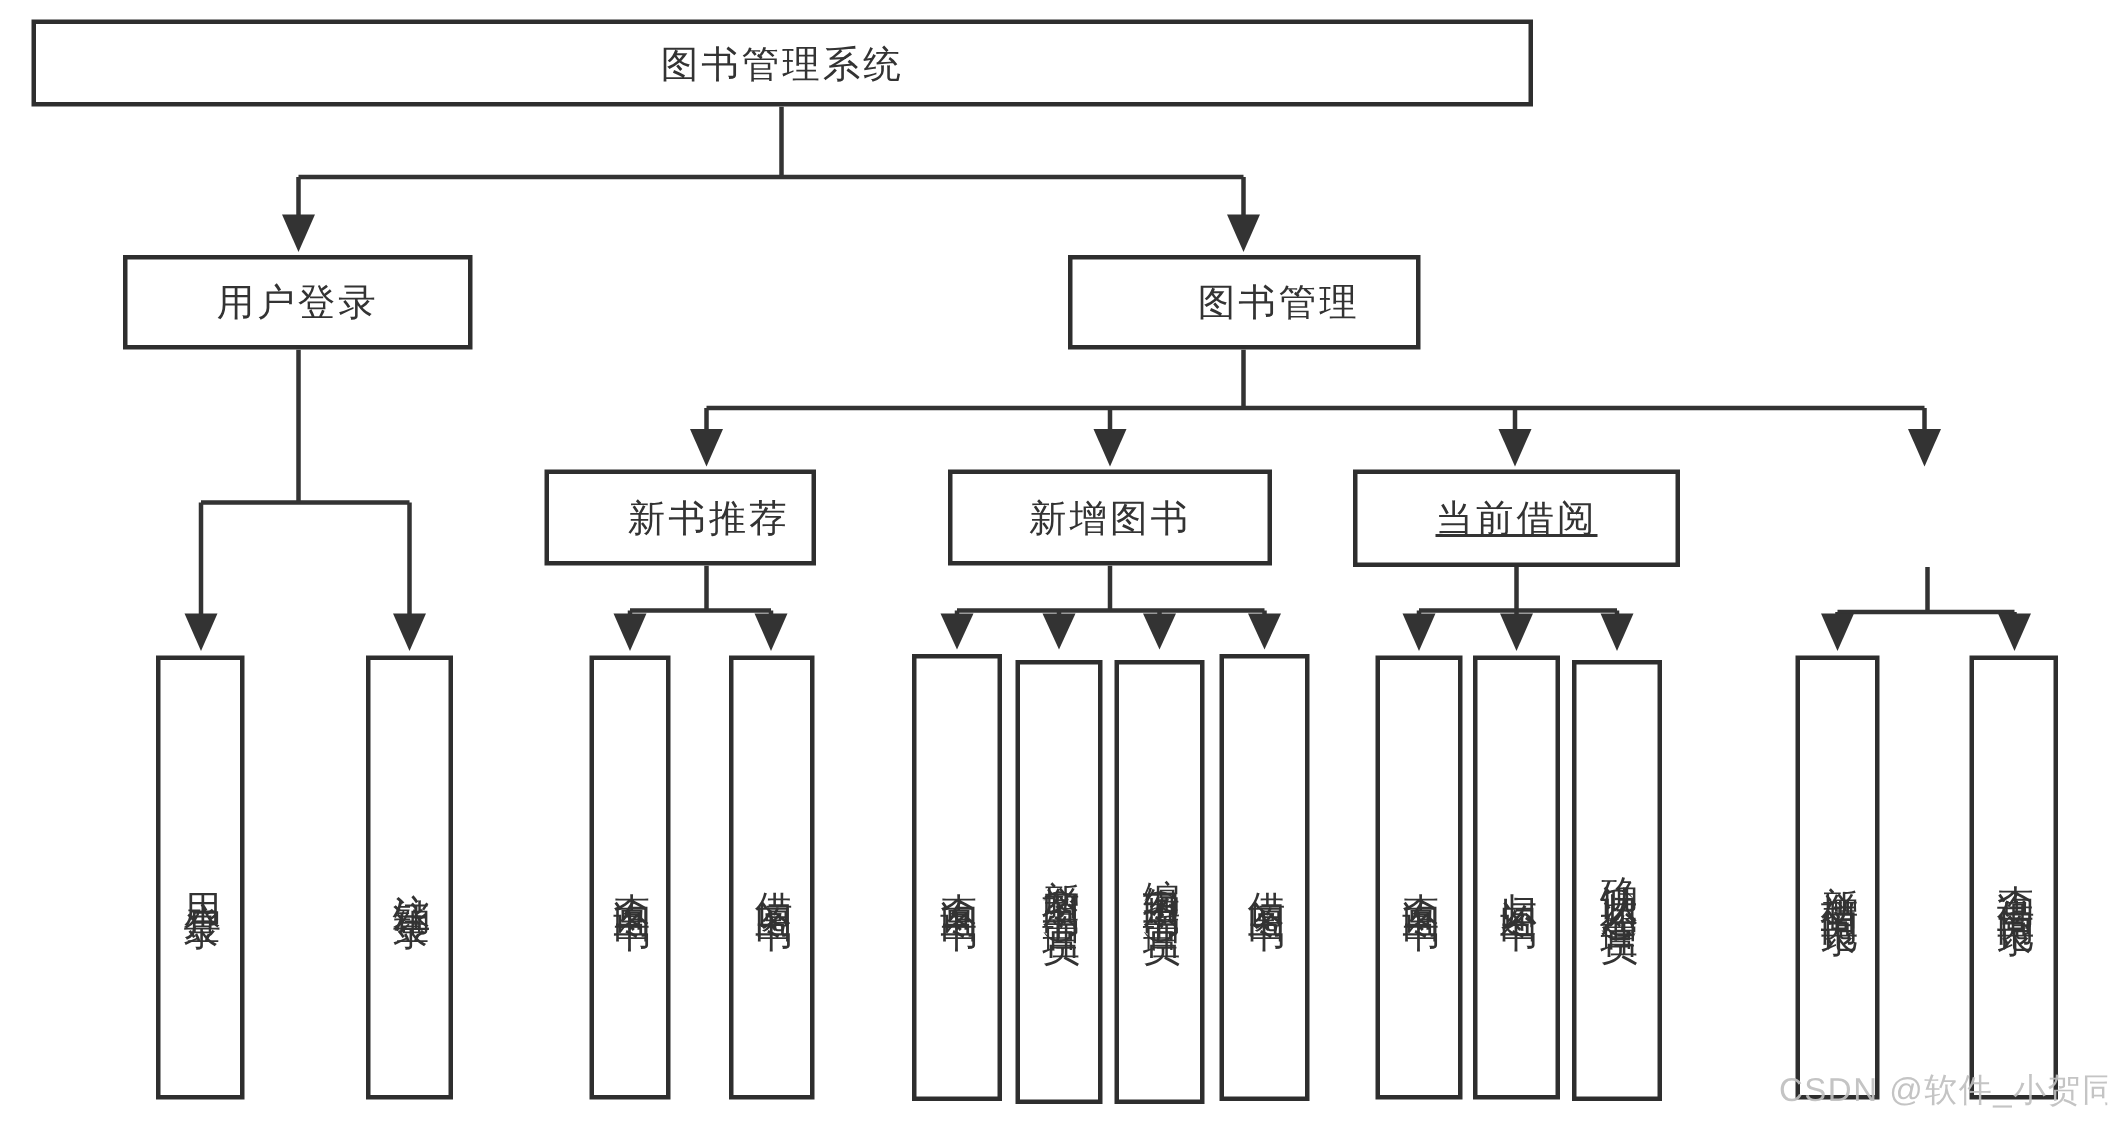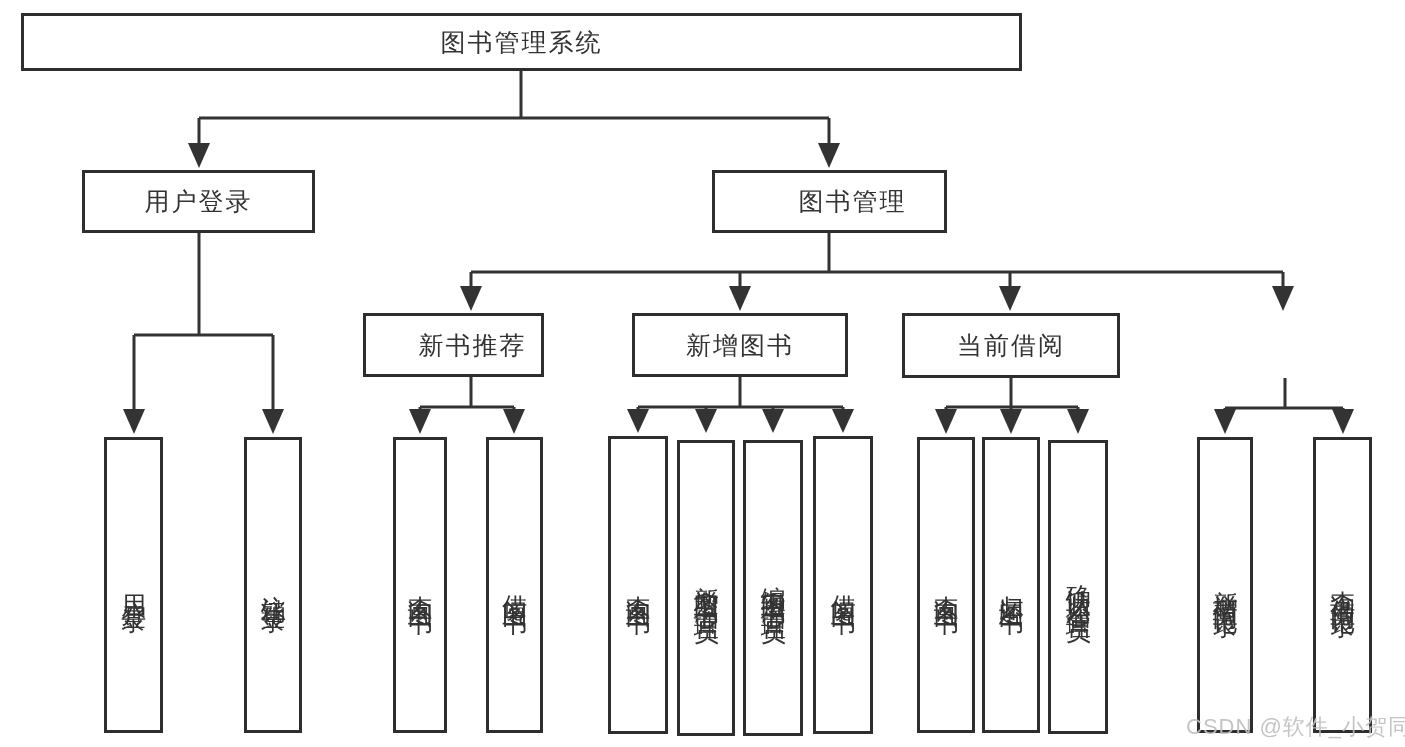--- a/index.html
+++ b/index.html
@@ -89,21 +89,21 @@
   <div class="node h" style="left:712px;top:170px;width:235px;height:63px;padding-left:46px;">
     <span class="lbl">图书管理</span>
   </div>
 
   <div class="node h" style="left:363px;top:313px;width:181px;height:64px;padding-left:38px;">
     <span class="lbl">新书推荐</span>
   </div>
   <div class="node h" style="left:632px;top:313px;width:216px;height:64px;">
     <span class="lbl">新增图书</span>
   </div>
-  <div class="node h" style="left:902px;top:313px;width:218px;height:65px;">
+  <div class="node h" style="left:902px;top:313px;width:218px;height:65px;text-decoration:underline;">
     <span class="lbl">当前借阅</span>
   </div>
 
   <div class="node v" style="left:104px;top:437px;width:59px;height:296px;">
     <span class="lbl">用户登录</span>
   </div>
   <div class="node v" style="left:244px;top:437px;width:58px;height:296px;">
     <span class="lbl">注销登录</span>
   </div>
 

